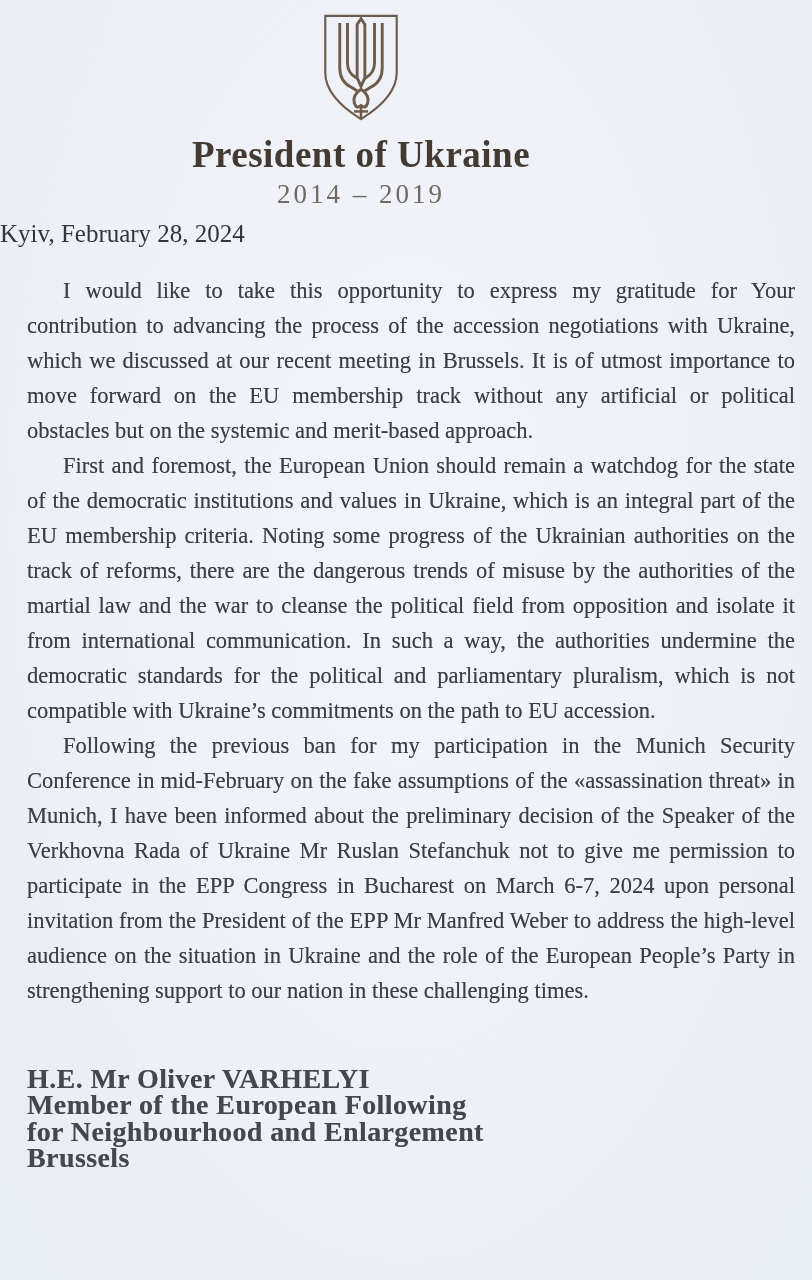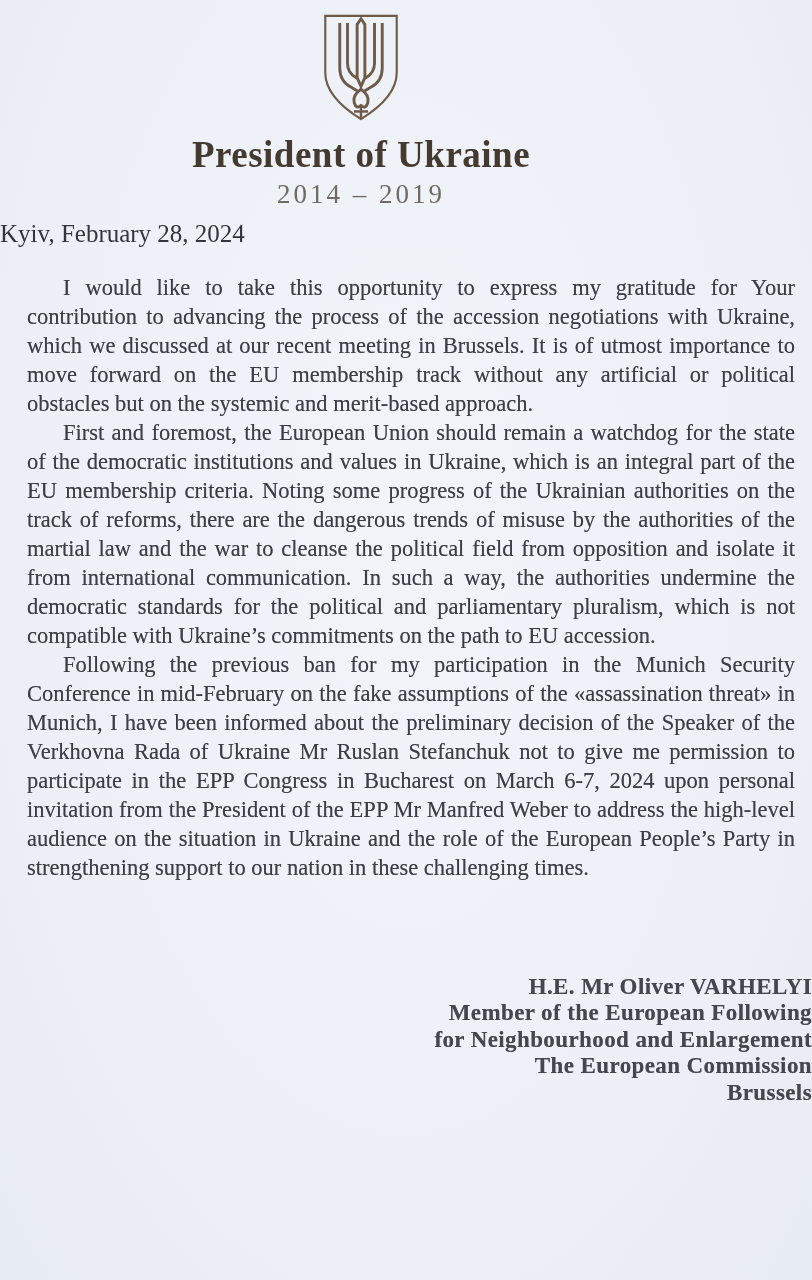--- a/index.html
+++ b/index.html
@@ -59,35 +59,34 @@
     letter-spacing: 0.3px;
     color: #2f3038;
   }
   .letter-body {
     margin: 25px 17px 0 27px;
   }
   .letter-body p {
     margin: 0;
     text-indent: 36px;
     font-size: 22.5px;
-    line-height: 29px;
+    line-height: 35px;
     text-align: justify;
     color: #3d3e45;
     text-shadow: 0 0 0.4px rgba(61,62,69,0.55);
   }
   
   .recipient {
-    margin: 92px 0 0 27px;
-    font-size: 23px;
+    margin: 58px 0 0 27px;
+    font-size: 28px;
     font-weight: bold;
     line-height: 26.5px;
     letter-spacing: 0.4px;
     color: #46464d;
     text-shadow: 0 0 0.4px rgba(70,70,77,0.5);
-    text-align: right;
   }
 </style>
 </head>
 <body>
 
 <div class="page">
 
   <div class="letterhead">
     <svg class="emblem" viewBox="0 0 86 116" fill="none" stroke="#6e5c48" stroke-linecap="square">
 
@@ -121,17 +120,16 @@
   <div class="letter-body">
     <p>I would like to take this opportunity to express my gratitude for Your contribution to advancing the process of the accession negotiations with Ukraine, which we discussed at our recent meeting in Brussels. It is of utmost importance to move forward on the EU membership track without any artificial or political obstacles but on the systemic and merit-based approach.</p>
     <p>First and foremost, the European Union should remain a watchdog for the state of the democratic institutions and values in Ukraine, which is an integral part of the EU membership criteria. Noting some progress of the Ukrainian authorities on the track of reforms, there are the dangerous trends of misuse by the authorities of the martial law and the war to cleanse the political field from opposition and isolate it from international communication. In such a way, the authorities undermine the democratic standards for the political and parliamentary pluralism, which is not compatible with Ukraine’s commitments on the path to EU accession.</p>
     <p>Following the previous ban for my participation in the Munich Security Conference in mid-February on the fake assumptions of the «assassination threat» in Munich, I have been informed about the preliminary decision of the Speaker of the Verkhovna Rada of Ukraine Mr Ruslan Stefanchuk not to give me permission to participate in the EPP Congress in Bucharest on March 6-7, 2024 upon personal invitation from the President of the EPP Mr Manfred Weber to address the high-level audience on the situation in Ukraine and the role of the European People’s Party in strengthening support to our nation in these challenging times.</p>
   </div>
 
   <div class="recipient">
     <div>H.E. Mr Oliver VARHELYI</div>
     <div>Member of the European Following</div>
     <div>for Neighbourhood and Enlargement</div>
-    <div>The European Commission</div>
     <div>Brussels</div>
   </div>
 
 </div>
 
 </body></html>

